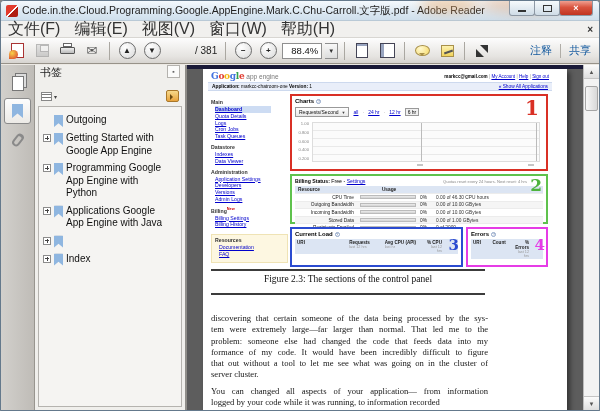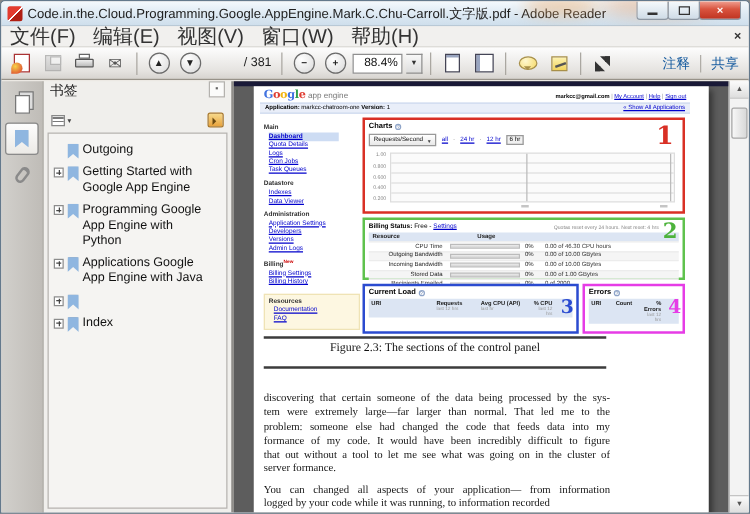--- a/index.html
+++ b/index.html
@@ -487,21 +487,21 @@
         <div class="fig-rule" style="top:200px"></div>
         <div class="caption">Figure 2.3: The sections of the control panel</div>
         <div class="fig-rule" style="top:224px"></div>
 
         <div class="textblock">
           <div class="jline">discovering that certain someone of the data being processed by the sys-</div>
           <div class="jline">tem were extremely large—far larger than normal. That led me to the</div>
           <div class="jline">problem: someone else had changed the code that feeds data into my</div>
           <div class="jline">formance of my code. It would have been incredibly difficult to figure</div>
           <div class="jline">that out without a tool to let me see what was going on in the cluster of</div>
-          <div class="jline last">server formance.</div>
+          <div class="jline last">server cluster.</div>
           <div class="para2">
             <div class="jline">You can changed all aspects of your application— from information</div>
             <div class="jline last">logged by your code while it was running, to information recorded</div>
           </div>
         </div>
 
       </div>
     </div>
 
     <div class="vscroll">

